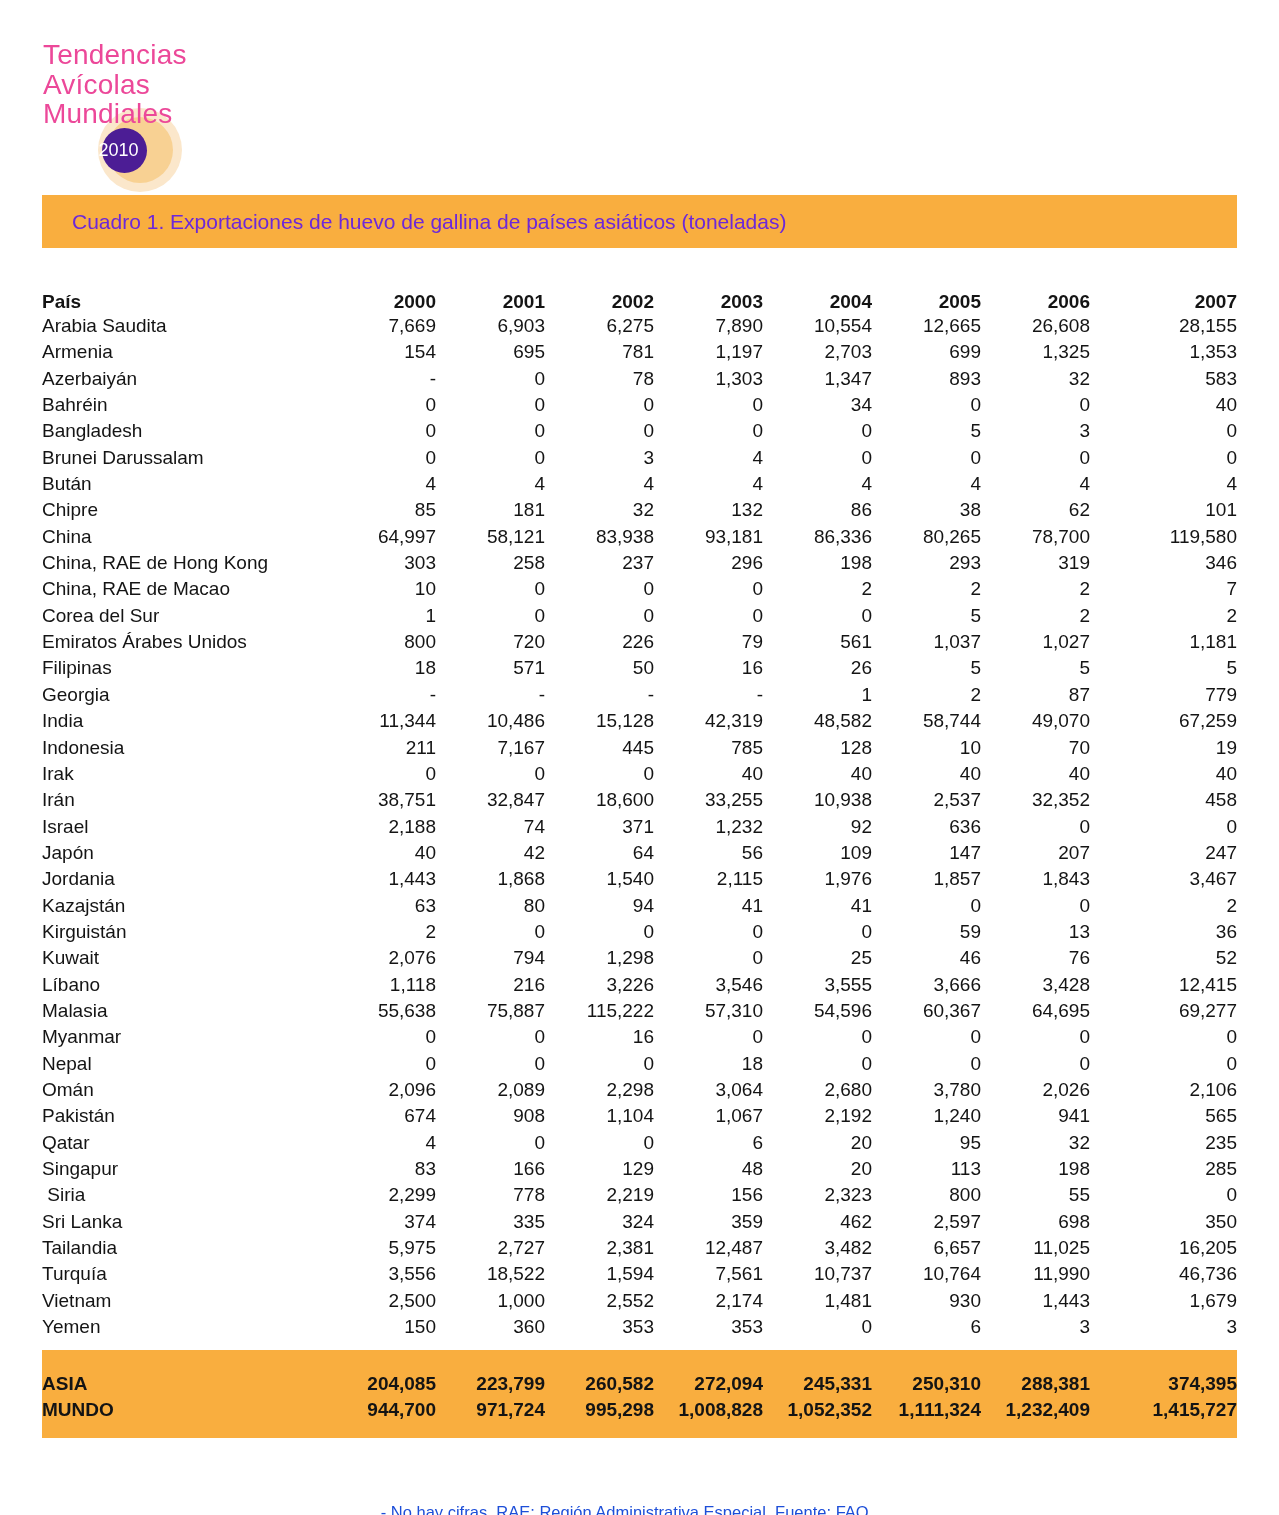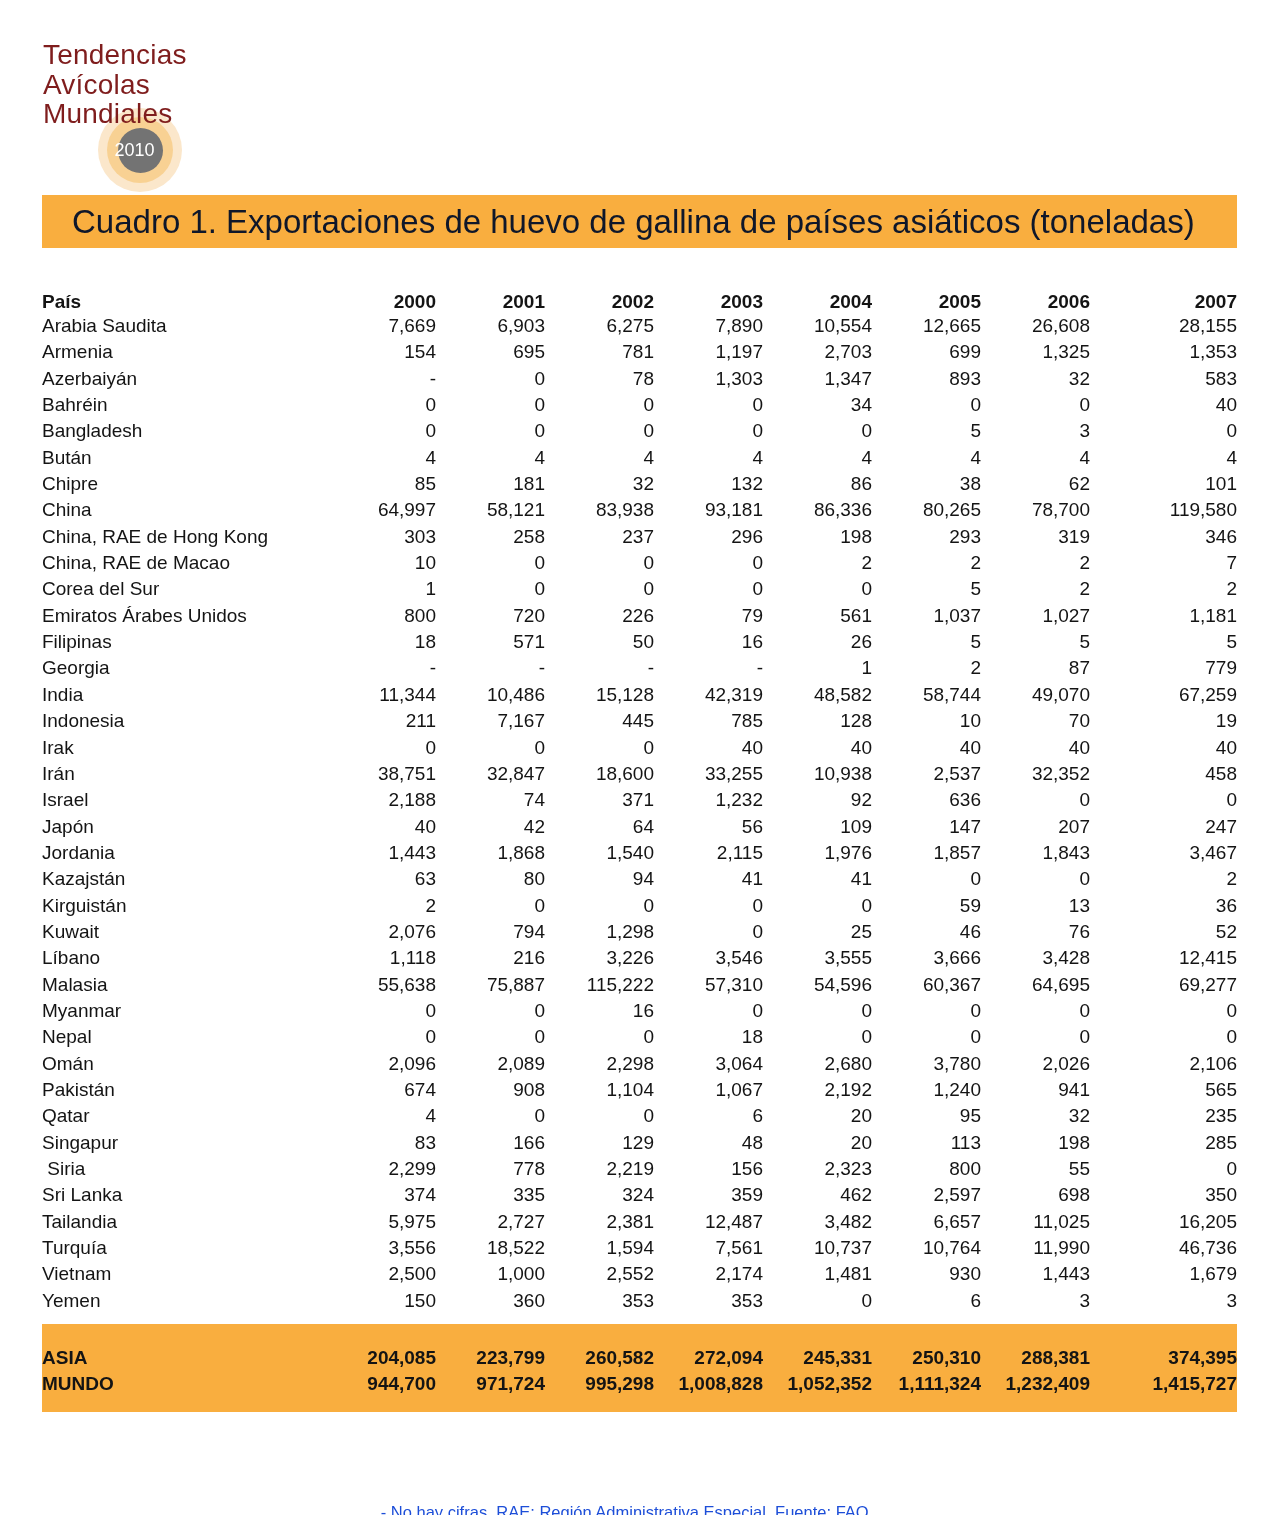--- a/index.html
+++ b/index.html
@@ -11,42 +11,42 @@
     background: #ffffff;
     font-family: "Liberation Sans", sans-serif;
     overflow: hidden;
   }
 
   
   .logo-circle { position: absolute; border-radius: 50%; }
   .circle-outer  { left: 98px;  top: 108px; width: 84px; height: 84px; background: #fbe7cb; }
   .circle-middle { left: 107px; top: 117px; width: 66px; height: 66px; background: #f8d193; }
   .circle-inner  {
-    left: 118px; top: 128px; width: 45px; height: 45px; background: #737373;
+    left: 102px; top: 128px; width: 45px; height: 45px; background: #4c1d95;
     display: flex; align-items: center; justify-content: center;
   }
   .logo-year {
     color: #ffffff; font-size: 18px; font-weight: 400;
     margin-left: -12px; white-space: nowrap;
   }
   .logo-text {
     position: absolute; left: 43px; top: 40px; z-index: 2;
     font-size: 28px; line-height: 29.5px; font-weight: 300;
-    color: #7f1d1d; letter-spacing: 0.2px;
+    color: #ec4899; letter-spacing: 0.2px;
   }
 
   
   .title-bar {
     position: absolute; left: 42px; top: 195px;
     width: 1195px; height: 53px;
     background: var(--accent, #f9ae3f);
     display: flex; align-items: center;
     padding-left: 30px;
   }
-  .title-bar span { font-size: 33px; color: #0f172a; }
+  .title-bar span { font-size: 21px; color: #6d28d9; }
 
   
   .table-wrap { position: absolute; left: 42px; top: 282px; width: 1195px; }
   table.exports {
     width: 1195px; border-collapse: collapse; table-layout: fixed;
   }
   table.exports th, table.exports td {
     padding: 0; margin: 0; font-size: 19px; color: #141414;
   }
   thead th { height: 31px; vertical-align: bottom; padding-bottom: 3px; font-weight: 700; }
@@ -168,20 +168,31 @@
             <td class="num">0</td>
             <td class="num">0</td>
             <td class="num">0</td>
             <td class="num">0</td>
             <td class="num">0</td>
             <td class="num">5</td>
             <td class="num">3</td>
             <td class="num last">0</td>
           </tr>
           <tr>
+            <td class="country">Brunei Darussalam</td>
+            <td class="num">0</td>
+            <td class="num">0</td>
+            <td class="num">3</td>
+            <td class="num">4</td>
+            <td class="num">0</td>
+            <td class="num">0</td>
+            <td class="num">0</td>
+            <td class="num last">0</td>
+          </tr>
+          <tr>
             <td class="country">Bután</td>
             <td class="num">4</td>
             <td class="num">4</td>
             <td class="num">4</td>
             <td class="num">4</td>
             <td class="num">4</td>
             <td class="num">4</td>
             <td class="num">4</td>
             <td class="num last">4</td>
           </tr>

